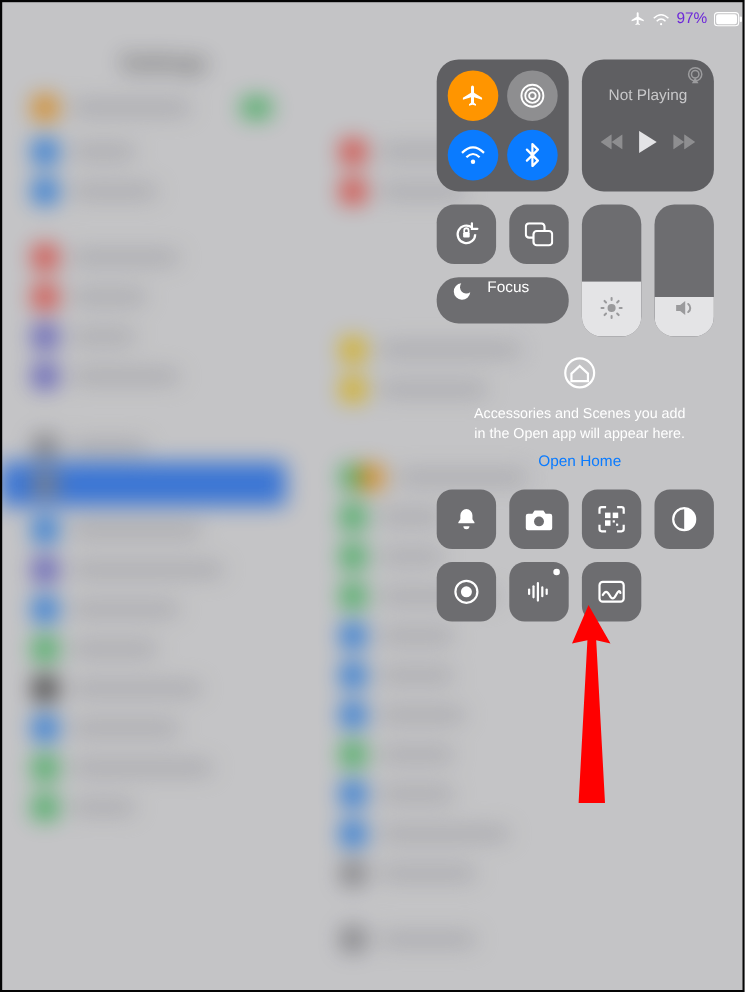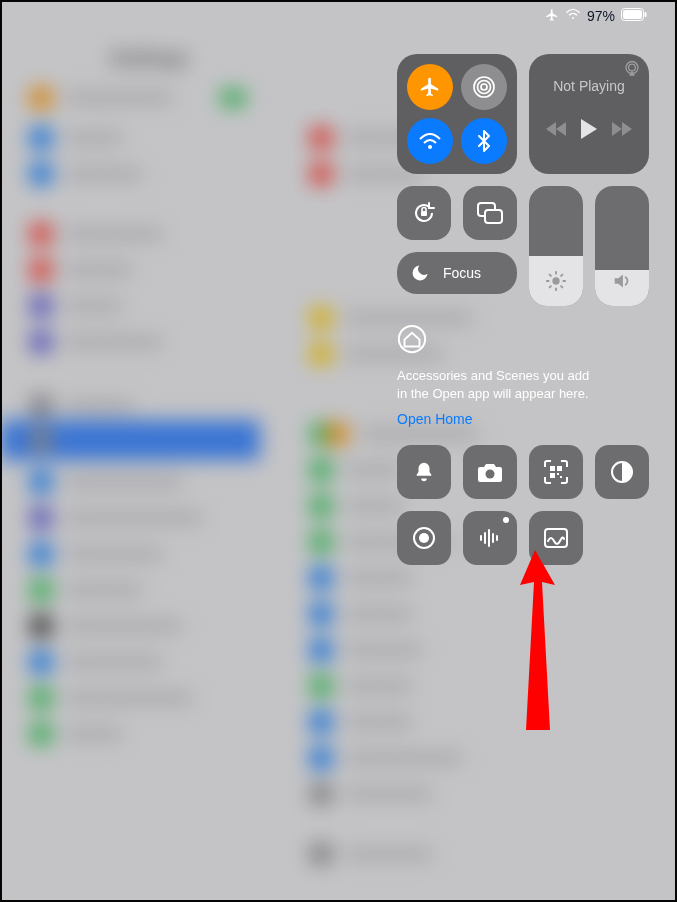--- a/index.html
+++ b/index.html
@@ -7,44 +7,44 @@
   body { position: relative; background: #e9e9ec; }
   
   .bg-blur { position:absolute; inset:0; filter: blur(10px); opacity:0.9; }
   .bg-row { position:absolute; left:0; right:0; height:36px; display:flex; align-items:center; }
   .bg-dot { width:22px; height:22px; border-radius:6px; margin-left:30px; }
   .bg-bar { height:14px; border-radius:7px; background:#c8c8cc; margin-left:12px; }
   .sel-row { background:#2f7fff; }
   .frame-border { position:absolute; inset:0; border:2px solid #000; pointer-events:none; }
 
   
-  .status { position:absolute; top:8px; right:30px; color:#0f172a; font-size:14px; display:flex; align-items:flex-start; gap:6px; z-index:5; }
+  .status { position:absolute; top:8px; right:2px; color:#6d28d9; font-size:14px; display:flex; align-items:flex-end; gap:6px; z-index:5; }
   .status svg { display:block; }
 
   
   .cc { position:absolute; top:54px; right:20px; width:260px; z-index:4; }
   .grid2 { display:flex; gap:12px; }
   .col { display:flex; flex-direction:column; gap:12px; }
 
   .tile { background:#6d6d70; border-radius:20px; }
   .tile-dark { background:#5f5f62; }
   .conn { width:120px; height:120px; display:grid; grid-template-columns:1fr 1fr; grid-template-rows:1fr 1fr; padding:10px; gap:8px; }
   .circ { border-radius:50%; display:flex; align-items:center; justify-content:center; }
   .c-orange{background:#ff9500;} .c-gray{background:#8e8e90;} .c-blue{background:#0a7bff;}
   .media { width:120px; height:120px; position:relative; color:#9c9c9e; display:flex; flex-direction:column; align-items:center; justify-content:center; gap:10px; }
   .media-title{ font-size:14px; color:#c8c8ca; position:absolute; top:24px; }
   .aplay-ic{ position:absolute; top:6px; right:8px; }
   .media-ctrl{ display:flex; gap:14px; align-items:center; margin-top:34px;}
   .sml { width:54px; height:54px; border-radius:16px; display:flex; align-items:center; justify-content:center; background:#6d6d70; }
-  .focus { width:120px; height:42px; border-radius:20px; background:#6d6d70; display:flex; align-items:center; gap:10px;padding-left:10px;}
+  .focus { width:120px; height:42px; border-radius:20px; background:#6d6d70; display:flex; align-items:flex-start; gap:10px;padding-left:10px;}
   .vslider { width:54px; height:120px; border-radius:18px; background:#6d6d70; position:relative; overflow:hidden; display:flex; align-items:flex-end; justify-content:center; }
   .vfill { position:absolute; left:0; right:0; bottom:0; background:#e4e4e6; }
   .vicon { position:absolute; bottom:10px; }
 
-  .home-sec { margin-top:18px; text-align:left; color:#fff; font-size:13px; line-height:1.4; }
+  .home-sec { margin-top:18px; text-align:center; color:#fff; font-size:13px; line-height:1.4; }
   .home-link { color:#0a7bff; margin-top:6px; display:inline-block; font-size:14px;}
 
   .shortcut-grid { margin-top:16px; display:grid; grid-template-columns:repeat(4,54px); gap:12px; }
   .sc { width:54px;height:54px;border-radius:14px;background:#6d6d70;display:flex;align-items:center;justify-content:center; }
 
   
   .arrow { position:absolute; left:500px; top:540px; z-index:6; pointer-events:none; }
 
   .dim-overlay{position:absolute;inset:0;background:rgba(30,30,30,0.18);z-index:2;}
 </style>

